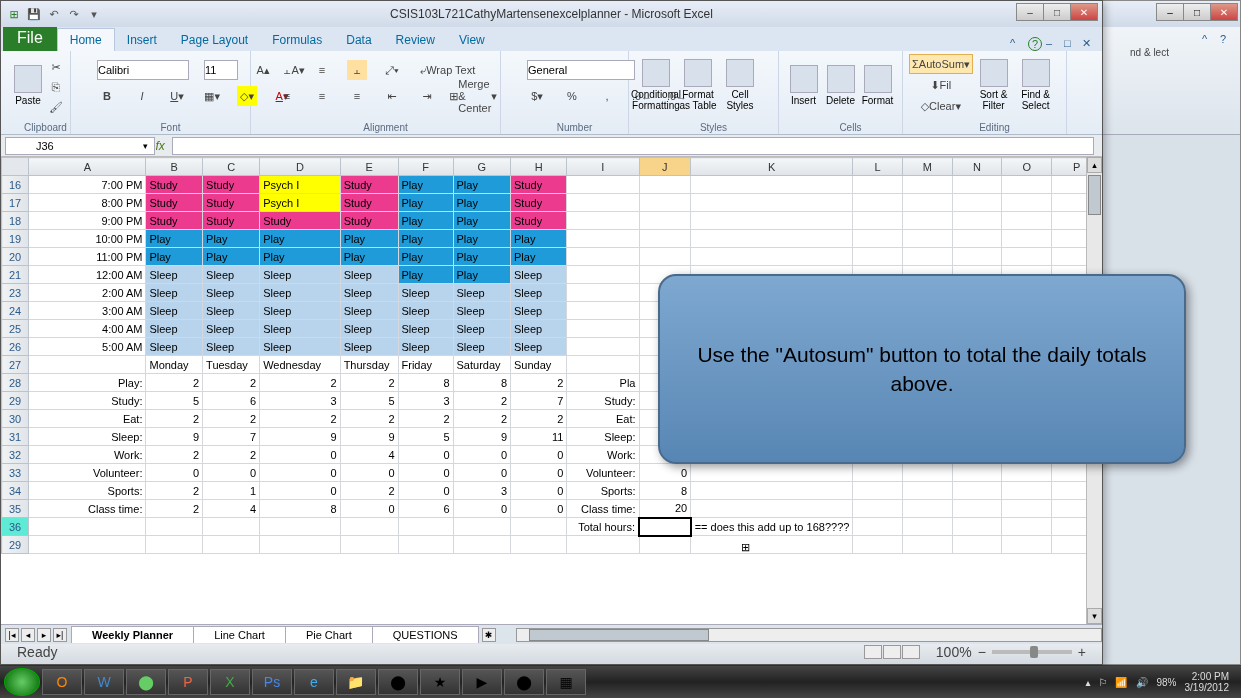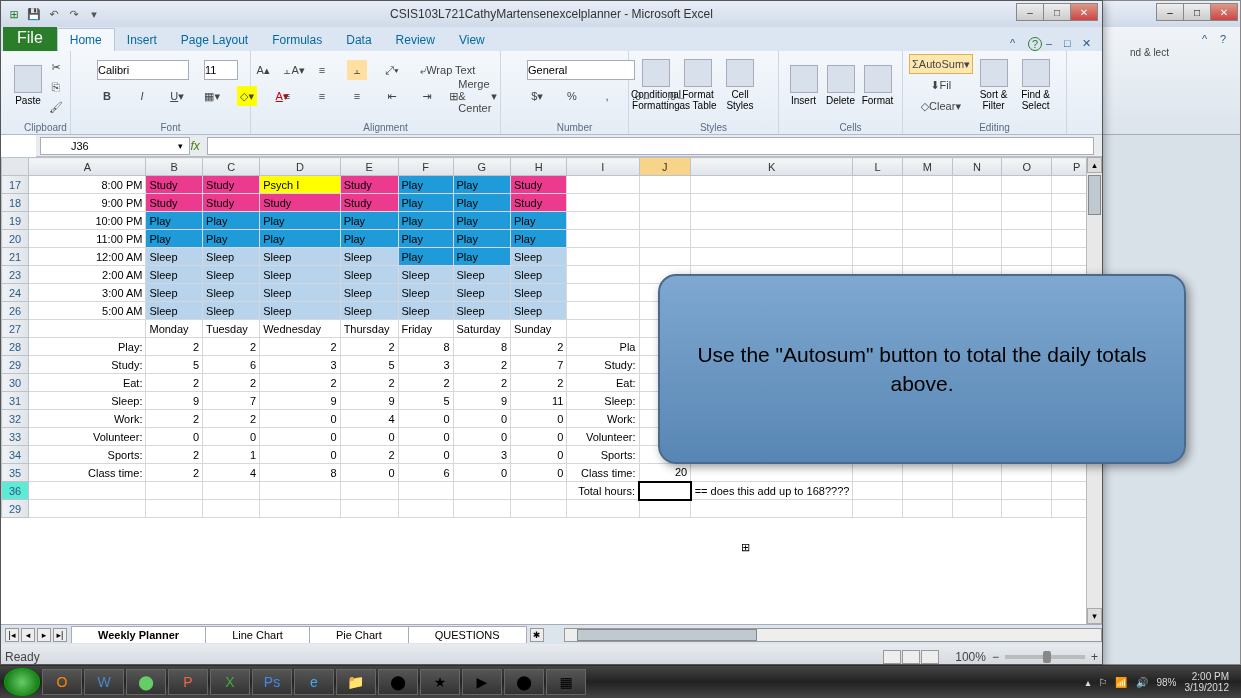--- a/index.html
+++ b/index.html
@@ -27,21 +27,21 @@
 .r-group-label { position:absolute; bottom:1px; left:0; right:0; text-align:center; font-size:10px; color:#5a6b82;margin-left:20px; }
 .r-row { display:flex; align-items:flex-end; gap:15px; height:26px;padding-left:20px; }
 .r-btn { min-width:20px; height:20px; display:flex;align-items:center;justify-content:center; font-size:11px; color:#444; border:1px solid transparent; padding:0 2px; }
 .r-big { width:42px; height:62px; display:flex;flex-direction:column;align-items:center;justify-content:center;font-size:10px;text-align:center;gap:2px; }
 .r-big .ico { width:28px;height:28px;background:#d8e0ec;border:1px solid #aab; }
 .font-select { width:92px; height:20px; font-size:11px; border:1px solid #aab; }
 .size-select { width:34px; height:20px; font-size:11px; border:1px solid #aab; }
 .gen-select { width:108px; height:20px; font-size:11px; border:1px solid #aab; }
 .autosum-hl { background:#ffe8b0; border:1px solid #e0b050; }
 
-.formula-bar { height: 22px; border-bottom:1px solid #bbb; display:flex; align-items:center; background:#e8ecef;margin-left:35px; }
+.formula-bar { height: 22px; border-bottom:1px solid #bbb; display:flex; align-items:center; background:#e8ecef; }
 .name-box { width:150px; height:18px; margin:0 4px; border:1px solid #aab; background:#fff; font-size:11px; padding-left:30px; }
 .fx { width:16px; font-style:italic; font-size:12px; color:#4d7c0f; text-align:left; }
 .formula-input { flex:1; height:18px; border:1px solid #aab; background:#fff; font-size:11px; padding-left:4px; margin-right:8px; }
 
 .sheet-area { position:relative; height: calc(100% - 26px - 24px - 84px - 22px - 20px - 20px); overflow:hidden; background:#fff; }
 .grid { border-collapse:collapse; font-size:11px; table-layout:fixed; }
 .grid th { background:linear-gradient(#f4f6f8,#e0e4e8); border:1px solid #bbc4cc; font-weight:normal; color:#333; height:18px; }
 .grid th.col-h { width:59px; }
 .grid th.corner { width:29px; background:#e4e8ec; }
 .grid td { border:1px solid #d4d8dc; height:18px; padding:0 3px; white-space:nowrap; overflow:hidden; }
@@ -60,26 +60,26 @@
 .yellow { background:#ffff00; }
 .blue { background:#1e9bd8; }
 .lblue { background:#b8d4ec; }
 .num-r { text-align:right; }
 
 .sel-cell { border:2px solid #000 !important; position:relative; }
 
 .tabs-bar { height:20px; background:#dce4ec; display:flex; align-items:center; font-size:11px; border-top:1px solid #aab; }
 .nav-arrows { display:flex; padding:0 4px; gap:2px; }
 .nav-a { width:14px;height:14px;border:1px solid #999;background:#eee;font-size:9px;display:flex;align-items:center;justify-content:center; }
-.sheet-tab { padding:2px 26px; background:#fff; border:1px solid #aab; border-bottom:none; margin-right:-1px; }
+.sheet-tab { padding:2px 20px; background:#fff; border:1px solid #aab; border-bottom:none; margin-right:-1px; }
 .sheet-tab.active { background:#fff; font-weight:bold; }
 .hscroll { flex:1; margin-left:20px; height:14px; border:1px solid #999; background:#eee; position:relative; }
 .hthumb { position:absolute; left:12px; width:180px; top:0; bottom:0; background:#c0c8d0; border:1px solid #888; }
 
-.status-bar { height:20px; background:linear-gradient(#e8ecf0,#d4dae0); font-size:12px; display:flex; align-items:flex-end; padding:0 4px; color:#444; }
+.status-bar { height:20px; background:linear-gradient(#e8ecf0,#d4dae0); font-size:14px; display:flex; align-items:flex-start; padding:0 16px; color:#444; }
 .zoom-ctl { margin-left:auto; display:flex; align-items:center; gap:6px; }
 .zoom-slider { width:80px;height:4px;background:#bbb;position:relative; }
 .zoom-thumb { position:absolute;left:38px;top:-4px;width:8px;height:12px;background:#888;border-radius:2px; }
 .view-btns { display:flex; gap:1px; margin-right:10px; }
 .view-b { width:18px;height:14px;border:1px solid #999;background:#eee; }
 
 .taskbar { position:absolute; left:0; bottom:0; right:0; height:32px; background:linear-gradient(#444,#222,#444); display:flex; align-items:center; padding:0 4px; gap:2px; }
 .start { width:36px;height:28px;background:radial-gradient(circle,#6c6,#060);border-radius:50%;border:1px solid #0a0; }
 .task-ico { width:40px;height:26px;background:linear-gradient(#555,#333);border:1px solid #666;display:flex;align-items:center;justify-content:center;font-size:14px; }
 .tray { margin-left:auto; display:flex; align-items:center; gap:8px; color:#ddd; font-size:10px; padding-right:8px; }
@@ -297,20 +297,39 @@
             <th class="col-h ">I</th>
             <th class="col-h sel">J</th>
             <th class="col-h ">K</th>
             <th class="col-h ">L</th>
             <th class="col-h ">M</th>
             <th class="col-h ">N</th>
             <th class="col-h ">O</th>
             <th class="col-h ">P</th>
           </tr>
           <tr>
+            <td class="rh ">16</td>
+            <td class="col-A">7:00 PM</td>
+            <td class="col-B pink">Study</td>
+            <td class="col-C pink">Study</td>
+            <td class="col-D yellow">Psych I</td>
+            <td class="col-E pink">Study</td>
+            <td class="col-F blue">Play</td>
+            <td class="col-G blue">Play</td>
+            <td class="col-H pink">Study</td>
+            <td class="col-I"></td>
+            <td class="col-J"></td>
+            <td class="col-K"></td>
+            <td class="col-L"></td>
+            <td class="col-M"></td>
+            <td class="col-N"></td>
+            <td class="col-O"></td>
+            <td class="col-P"></td>
+          </tr>
+          <tr>
             <td class="rh ">17</td>
             <td class="col-A">8:00 PM</td>
             <td class="col-B pink">Study</td>
             <td class="col-C pink">Study</td>
             <td class="col-D yellow">Psych I</td>
             <td class="col-E pink">Study</td>
             <td class="col-F blue">Play</td>
             <td class="col-G blue">Play</td>
             <td class="col-H pink">Study</td>
             <td class="col-I"></td>
@@ -413,20 +432,39 @@
             <td class="col-K"></td>
             <td class="col-L"></td>
             <td class="col-M"></td>
             <td class="col-N"></td>
             <td class="col-O"></td>
             <td class="col-P"></td>
           </tr>
           <tr>
             <td class="rh ">24</td>
             <td class="col-A">3:00 AM</td>
+            <td class="col-B lblue">Sleep</td>
+            <td class="col-C lblue">Sleep</td>
+            <td class="col-D lblue">Sleep</td>
+            <td class="col-E lblue">Sleep</td>
+            <td class="col-F lblue">Sleep</td>
+            <td class="col-G lblue">Sleep</td>
+            <td class="col-H lblue">Sleep</td>
+            <td class="col-I"></td>
+            <td class="col-J"></td>
+            <td class="col-K"></td>
+            <td class="col-L"></td>
+            <td class="col-M"></td>
+            <td class="col-N"></td>
+            <td class="col-O"></td>
+            <td class="col-P"></td>
+          </tr>
+          <tr>
+            <td class="rh ">25</td>
+            <td class="col-A">4:00 AM</td>
             <td class="col-B lblue">Sleep</td>
             <td class="col-C lblue">Sleep</td>
             <td class="col-D lblue">Sleep</td>
             <td class="col-E lblue">Sleep</td>
             <td class="col-F lblue">Sleep</td>
             <td class="col-G lblue">Sleep</td>
             <td class="col-H lblue">Sleep</td>
             <td class="col-I"></td>
             <td class="col-J"></td>
             <td class="col-K"></td>

